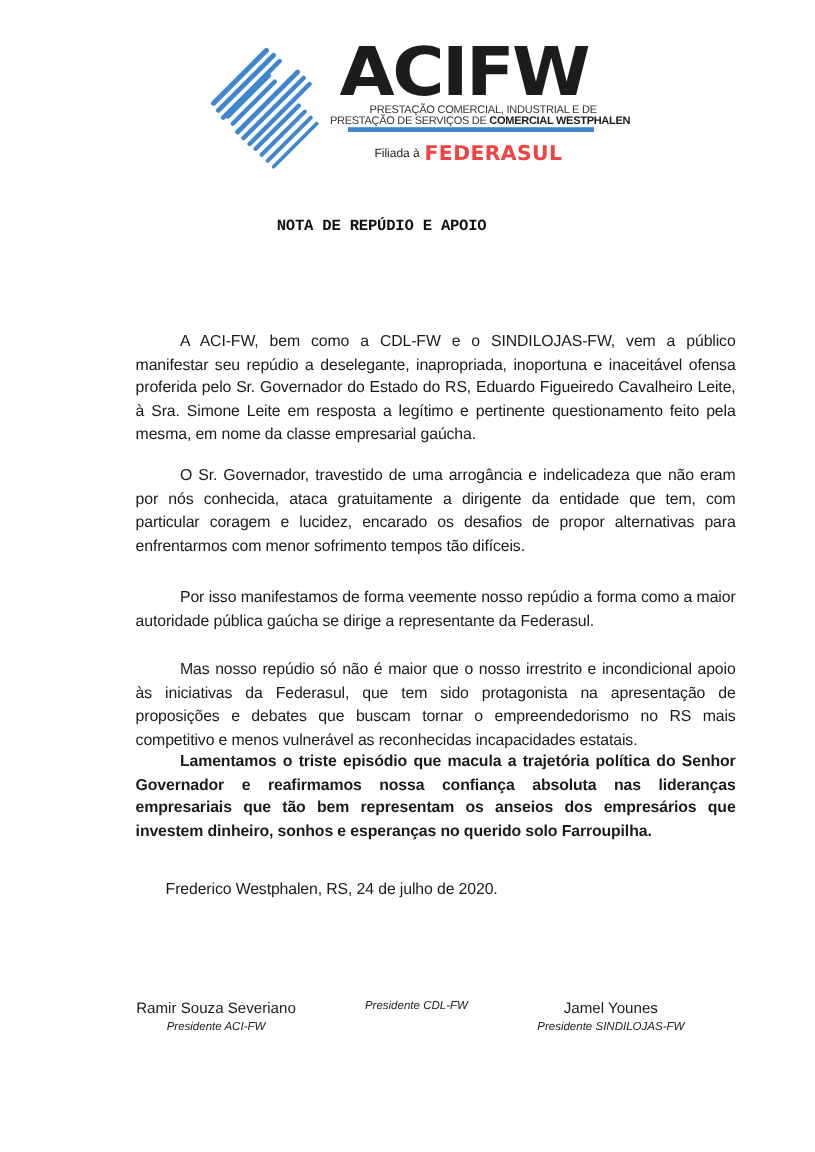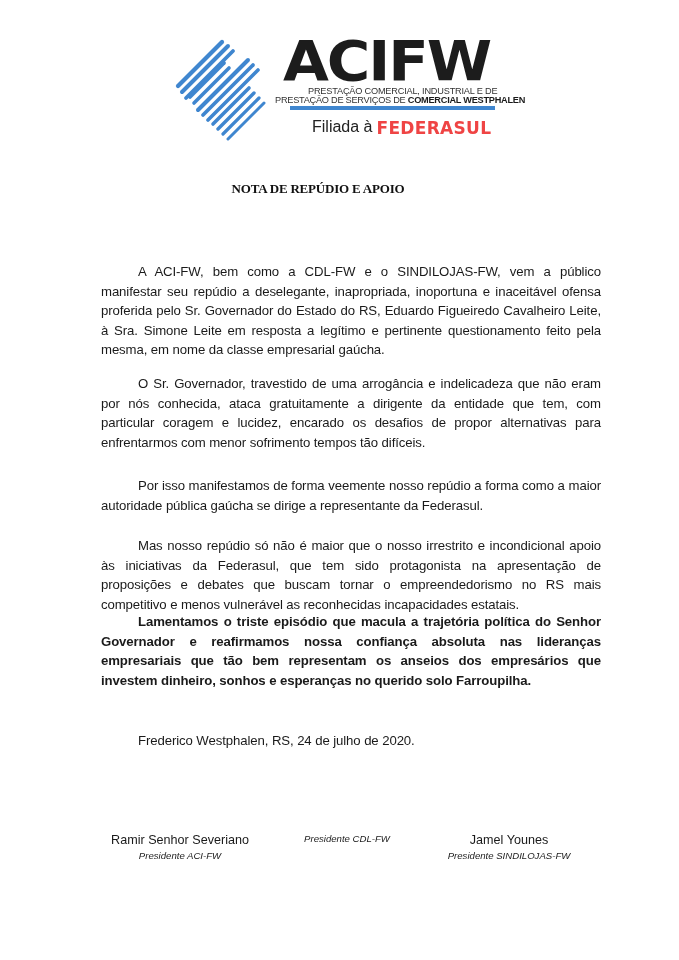--- a/index.html
+++ b/index.html
@@ -16,31 +16,31 @@
   .logo-sub1 { position: absolute; left: 138px; top: 57px; width: 200px;
                font-family: "Liberation Sans", sans-serif; font-size: 9.2px; line-height: 9px;
                color: #333; letter-spacing: -0.2px; white-space: nowrap; }
   .logo-sub2 { position: absolute; left: 105px; top: 66px; width: 240px;
                font-family: "Liberation Sans", sans-serif; font-size: 9.2px; line-height: 9px;
                color: #333; letter-spacing: -0.25px; white-space: nowrap; }
   .logo-sub2 b { color: #1a1a1a; }
   .logo-bar { position: absolute; left: 120px; top: 76px; width: 205px; height: 4px; background: #3f86cf; }
   .logo-filiada { position: absolute; left: 142px; top: 88px; white-space: nowrap;
                   font-family: "Liberation Sans", sans-serif; color: #222; }
-  .logo-filiada .f1 { font-size: 16px; vertical-align: 2px; }
+  .logo-filiada .f1 { font-size: 10px; vertical-align: 2px; }
   .logo-filiada .f2 { font-family: "DejaVu Sans", sans-serif; font-weight: bold; font-size: 17px;
                       letter-spacing: 0.3px; margin-left: 4px; color: #ef4444; }
 
   
   .doc-title { position: absolute; left: 0; width: 636px; top: 181px; text-align: center;
-               font-family: Liberation Serif, serif; font-weight: bold; font-size: 13px;
+               font-family: Liberation Mono, monospace; font-weight: bold; font-size: 13px;
                letter-spacing: -0.2px; color: #111; }
 
   
-  .para { position: absolute; left: 101px; width: 500px; margin: 0;
+  .para { position: absolute; left: 101px; width: 500px; margin: 12px;
           font-family: "Liberation Sans", sans-serif; font-size: 13.2px; line-height: 19.6px;
           text-align: justify; text-indent: 37px; color: #1a1a1a; letter-spacing: -0.1px; }
   .p1 { top: 262px; }
   .p2 { top: 374px; }
   .p3 { top: 476px; }
   .p4 { top: 536px; }
   .p5 { top: 612px; font-weight: bold; }
   .date-line { position: absolute; left: 138px; top: 731px; font-family: "Liberation Sans", sans-serif;
                font-size: 13.2px; line-height: 19.6px; color: #1a1a1a; letter-spacing: -0.1px; }
 
@@ -88,21 +88,21 @@
 
 <p class="para p1">A ACI-FW, bem como a CDL-FW e o SINDILOJAS-FW, vem a público manifestar seu repúdio a deselegante, inapropriada, inoportuna e inaceitável ofensa proferida pelo Sr. Governador do Estado do RS, Eduardo Figueiredo Cavalheiro Leite, à Sra. Simone Leite em resposta a legítimo e pertinente questionamento feito pela mesma, em nome da classe empresarial gaúcha.</p>
 <p class="para p2">O Sr. Governador, travestido de uma arrogância e indelicadeza que não eram por nós conhecida, ataca gratuitamente a dirigente da entidade que tem, com particular coragem e lucidez, encarado os desafios de propor alternativas para enfrentarmos com menor sofrimento tempos tão difíceis.</p>
 <p class="para p3">Por isso manifestamos de forma veemente nosso repúdio a forma como a maior autoridade pública gaúcha se dirige a representante da Federasul.</p>
 <p class="para p4">Mas nosso repúdio só não é maior que o nosso irrestrito e incondicional apoio às iniciativas da Federasul, que tem sido protagonista na apresentação de proposições e debates que buscam tornar o empreendedorismo no RS mais competitivo e menos vulnerável as reconhecidas incapacidades estatais.</p>
 <p class="para p5">Lamentamos o triste episódio que macula a trajetória política do Senhor Governador e reafirmamos nossa confiança absoluta nas lideranças empresariais que tão bem representam os anseios dos empresários que investem dinheiro, sonhos e esperanças no querido solo Farroupilha.</p>
 
 <div class="date-line">Frederico Westphalen, RS, 24 de julho de 2020.</div>
 
 <div class="sig sig1">
-  <div class="name">Ramir Senhor Severiano</div>
+  <div class="name">Ramir Souza Severiano</div>
   <div class="role">Presidente ACI-FW</div>
 </div>
 <div class="sig sig2">
   <div class="role">Presidente CDL-FW</div>
 </div>
 <div class="sig sig3">
   <div class="name">Jamel Younes</div>
   <div class="role">Presidente SINDILOJAS-FW</div>
 </div>
 

